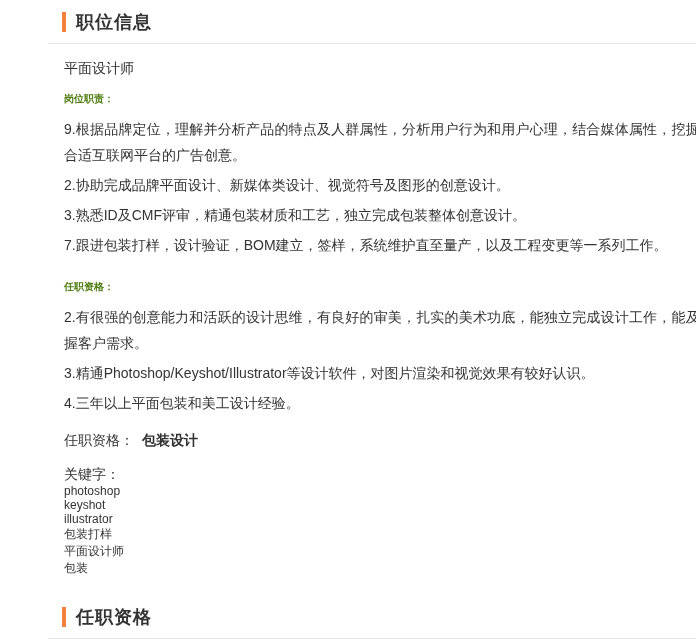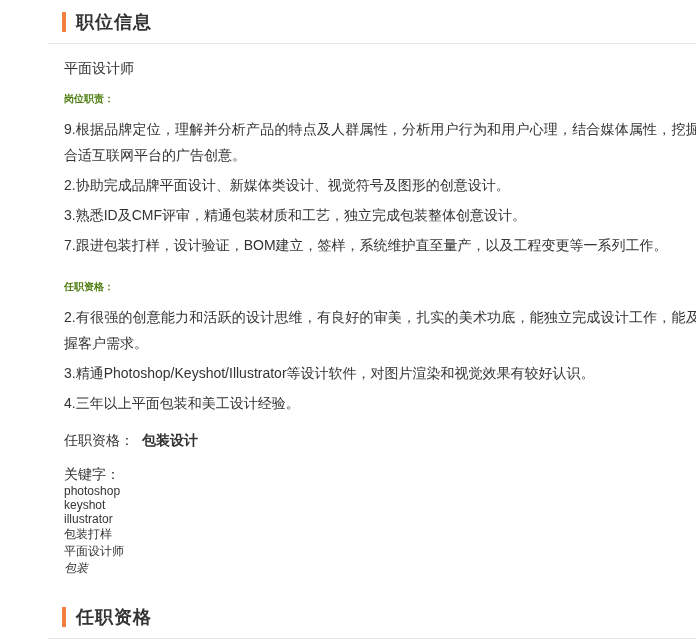--- a/index.html
+++ b/index.html
@@ -98,21 +98,20 @@
     color: #333;
   }
   .keyword {
     font-size: 12px;
     color: #333;
     margin-right: 22px;
     white-space: nowrap;
   }
   .keyword:last-child {
     margin-right: 0;
-    font-style: italic;
   }
   .address-section {
     margin-top: 6px;
   }
   .address-row {
     display: flex;
     align-items: flex-end;
     padding: 16px 16px 0 28px;
     font-size: 14px;
     color: #333;

